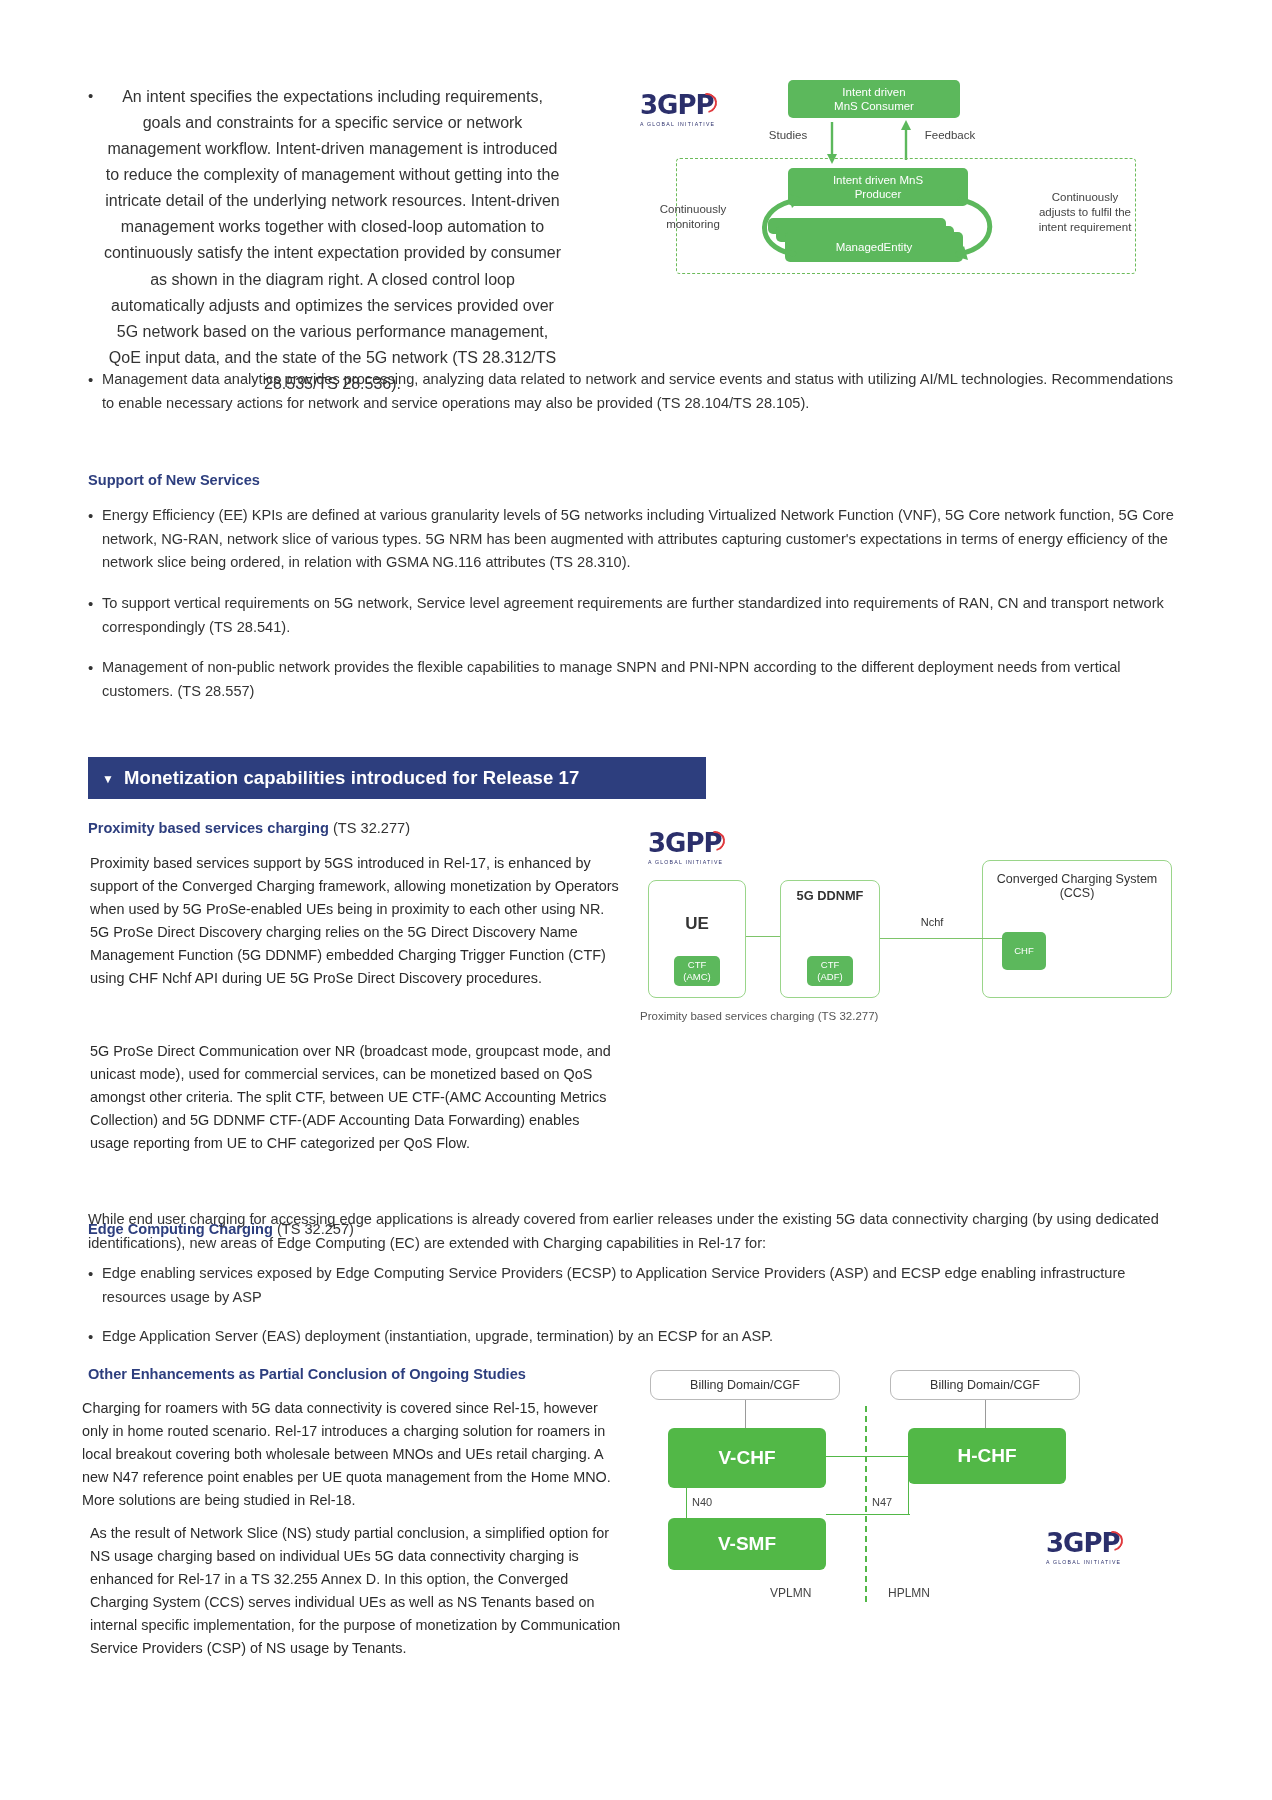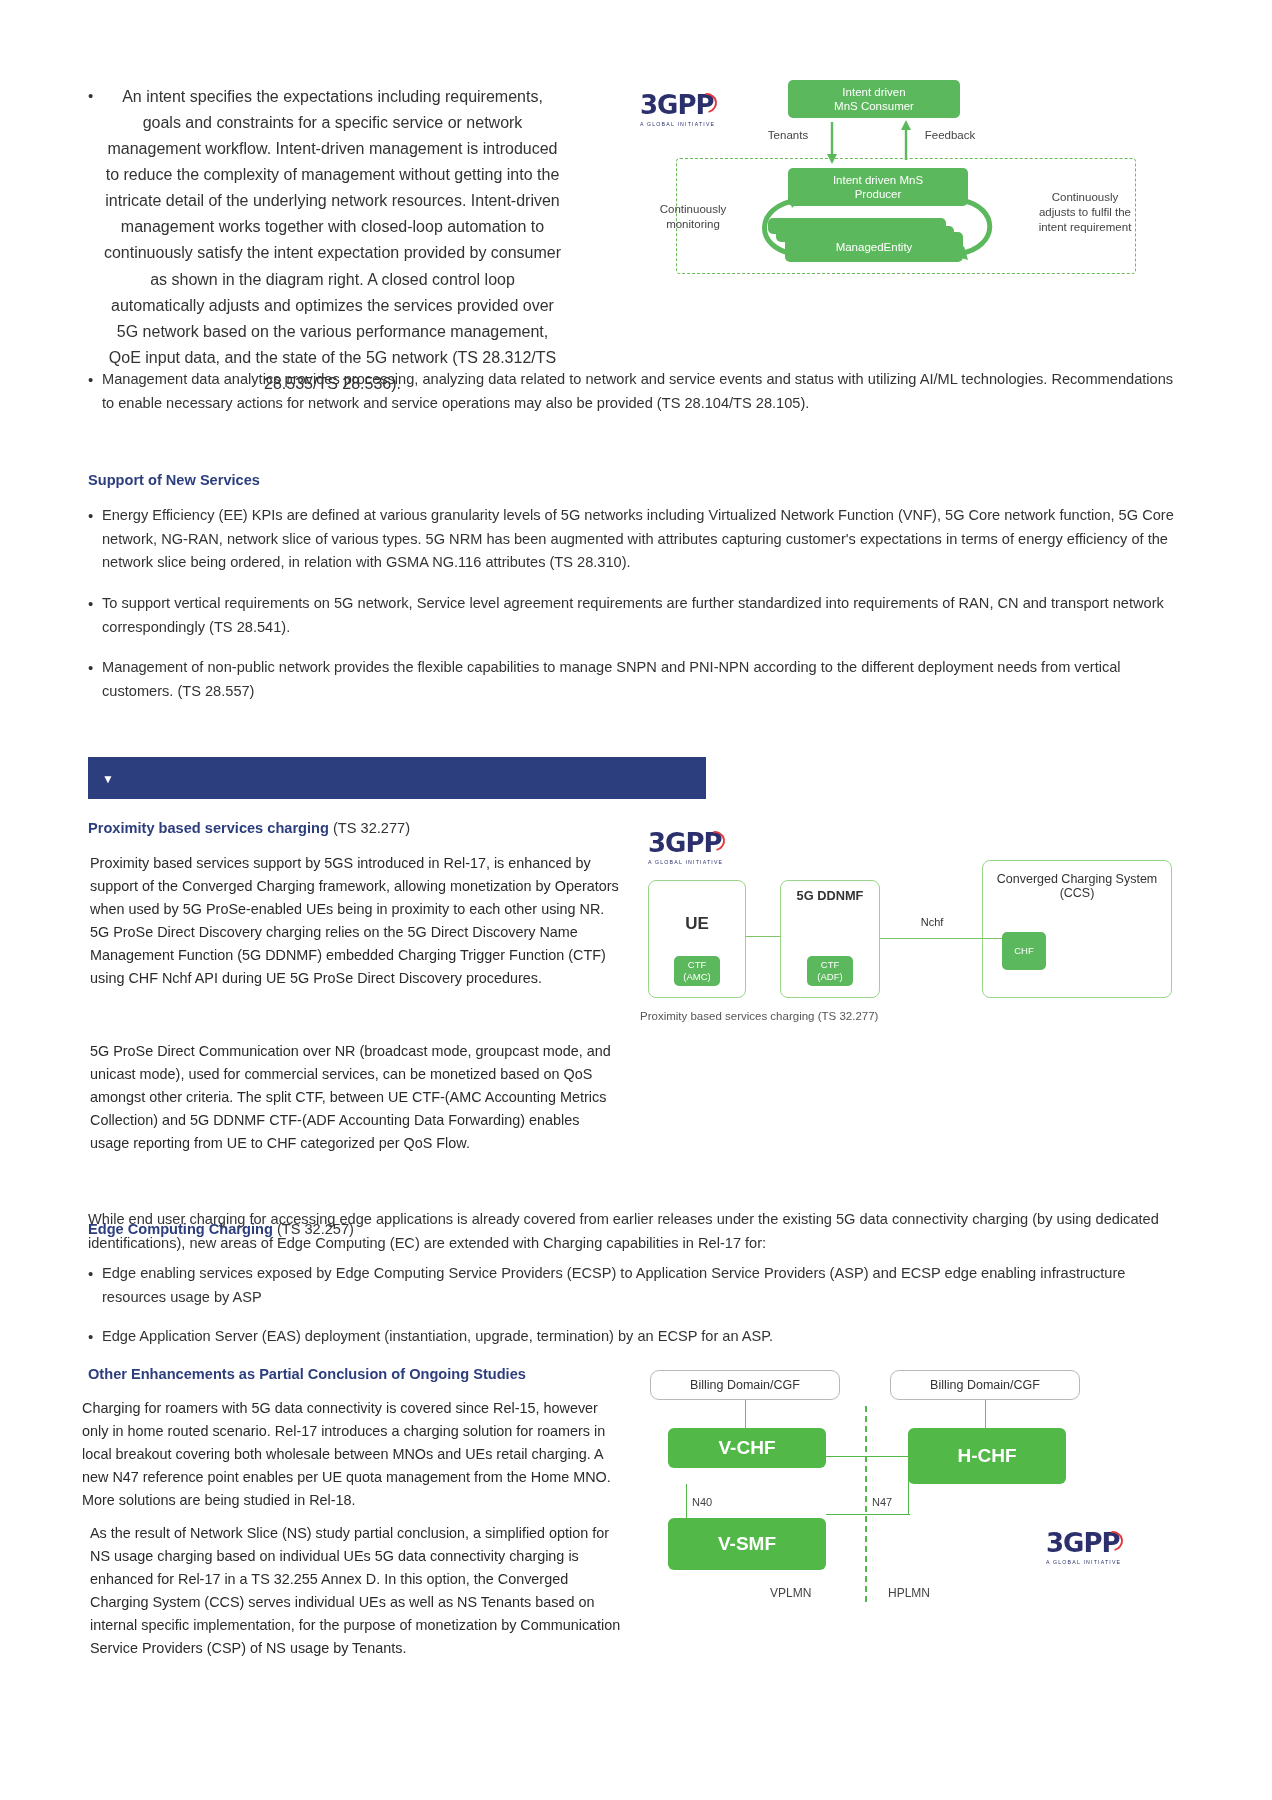--- a/index.html
+++ b/index.html
@@ -328,21 +328,21 @@
 
     <div class="gbox" style="left:148px; top:8px; width:172px; height:38px; white-space:pre-line;">Intent driven
 MnS Consumer</div>
 
     <svg class="garrow" style="left:170px; top:46px; width:130px; height:46px;" viewBox="0 0 130 46">
       <line x1="22" y1="4" x2="22" y2="40" stroke="#5cb85c" stroke-width="2.4"></line>
       <polygon points="22,46 17,36 27,36" fill="#5cb85c"></polygon>
       <line x1="96" y1="42" x2="96" y2="8" stroke="#5cb85c" stroke-width="2.4"></line>
       <polygon points="96,2 91,12 101,12" fill="#5cb85c"></polygon>
     </svg>
-    <div class="dlabel" style="left:118px; top:56px; width:60px;">Tenants</div>
+    <div class="dlabel" style="left:118px; top:56px; width:60px;">Studies</div>
     <div class="dlabel" style="left:275px; top:56px; width:70px;">Feedback</div>
 
     <div class="dash-box" style="left:36px; top:86px; width:460px; height:116px;"></div>
 
     <div class="gbox" style="left:148px; top:96px; width:180px; height:38px; white-space:pre-line;">Intent driven MnS
 Producer</div>
 
     <div class="gbox" style="left:128px; top:146px; width:178px; height:16px; background:#5cb85c;"></div>
     <div class="gbox" style="left:136px; top:154px; width:178px; height:16px; background:#5cb85c;"></div>
     <div class="gbox" style="left:145px; top:160px; width:178px; height:30px;">ManagedEntity</div>
@@ -382,20 +382,21 @@
       <span class="bullet-body">To support vertical requirements on 5G network, Service level agreement requirements are further standardized into requirements of RAN, CN and transport network correspondingly (TS 28.541).</span>
     </div>
     <div class="bullet-row body-text">
       <span class="bullet-dot">•</span>
       <span class="bullet-body">Management of non-public network provides the flexible capabilities to manage SNPN and PNI-NPN according to the different deployment needs from vertical customers. (TS 28.557)</span>
     </div>
   </div>
 
   <div id="monetization-banner">
     <span class="caret">▼</span>
+    <span>Monetization capabilities introduced for Release 17</span>
   </div>
 
   <div id="prox-head">
     <span class="section-head">Proximity based services charging</span><span class="ts"> (TS 32.277)</span>
   </div>
 
   <div id="prox-para-1">Proximity based services support by 5GS introduced in Rel-17, is enhanced by support of the Converged Charging framework, allowing monetization by Operators when used by 5G ProSe-enabled UEs being in proximity to each other using NR. 5G ProSe Direct Discovery charging relies on the 5G Direct Discovery Name Management Function (5G DDNMF) embedded Charging Trigger Function (CTF) using CHF Nchf API during UE 5G ProSe Direct Discovery procedures.</div>
   <div id="prox-para-2">5G ProSe Direct Communication over NR (broadcast mode, groupcast mode, and unicast mode), used for commercial services, can be monetized based on QoS amongst other criteria. The split CTF, between UE CTF-(AMC Accounting Metrics Collection) and 5G DDNMF CTF-(ADF Accounting Data Forwarding) enables usage reporting from UE to CHF categorized per QoS Flow.</div>
 
   <div id="diagram-prose">
@@ -452,21 +453,21 @@
 
     <div class="chf-outer" style="left:10px; top:0px; width:190px; height:30px;"></div>
     <div class="chf-title" style="left:10px; top:8px; width:190px;">Billing Domain/CGF</div>
 
     <div class="chf-outer" style="left:250px; top:0px; width:190px; height:30px;"></div>
     <div class="chf-title" style="left:250px; top:8px; width:190px;">Billing Domain/CGF</div>
 
     <div class="vline" style="left:105px; top:30px; height:28px; background:#9a9a9a;"></div>
     <div class="vline" style="left:345px; top:30px; height:28px; background:#9a9a9a;"></div>
 
-    <div class="big-green" style="left:28px; top:58px; width:158px; height:40px;">V-CHF</div>
+    <div class="big-green" style="left:28px; top:58px; width:158px; height:60px;">V-CHF</div>
     <div class="big-green" style="left:268px; top:58px; width:158px; height:56px;">H-CHF</div>
 
     <div class="vline" style="left:46px; top:114px; height:66px; background:#52b847;"></div>
     <div class="cap-small" style="left:52px; top:126px;">N40</div>
 
     <div class="hline" style="left:186px; top:86px; width:82px; background:#52b847;"></div>
     <div class="vline" style="left:268px; top:86px; height:58px; background:#52b847;"></div>
     <div class="hline" style="left:186px; top:144px; width:84px; background:#52b847;"></div>
     <div class="cap-small" style="left:232px; top:126px;">N47</div>
 

